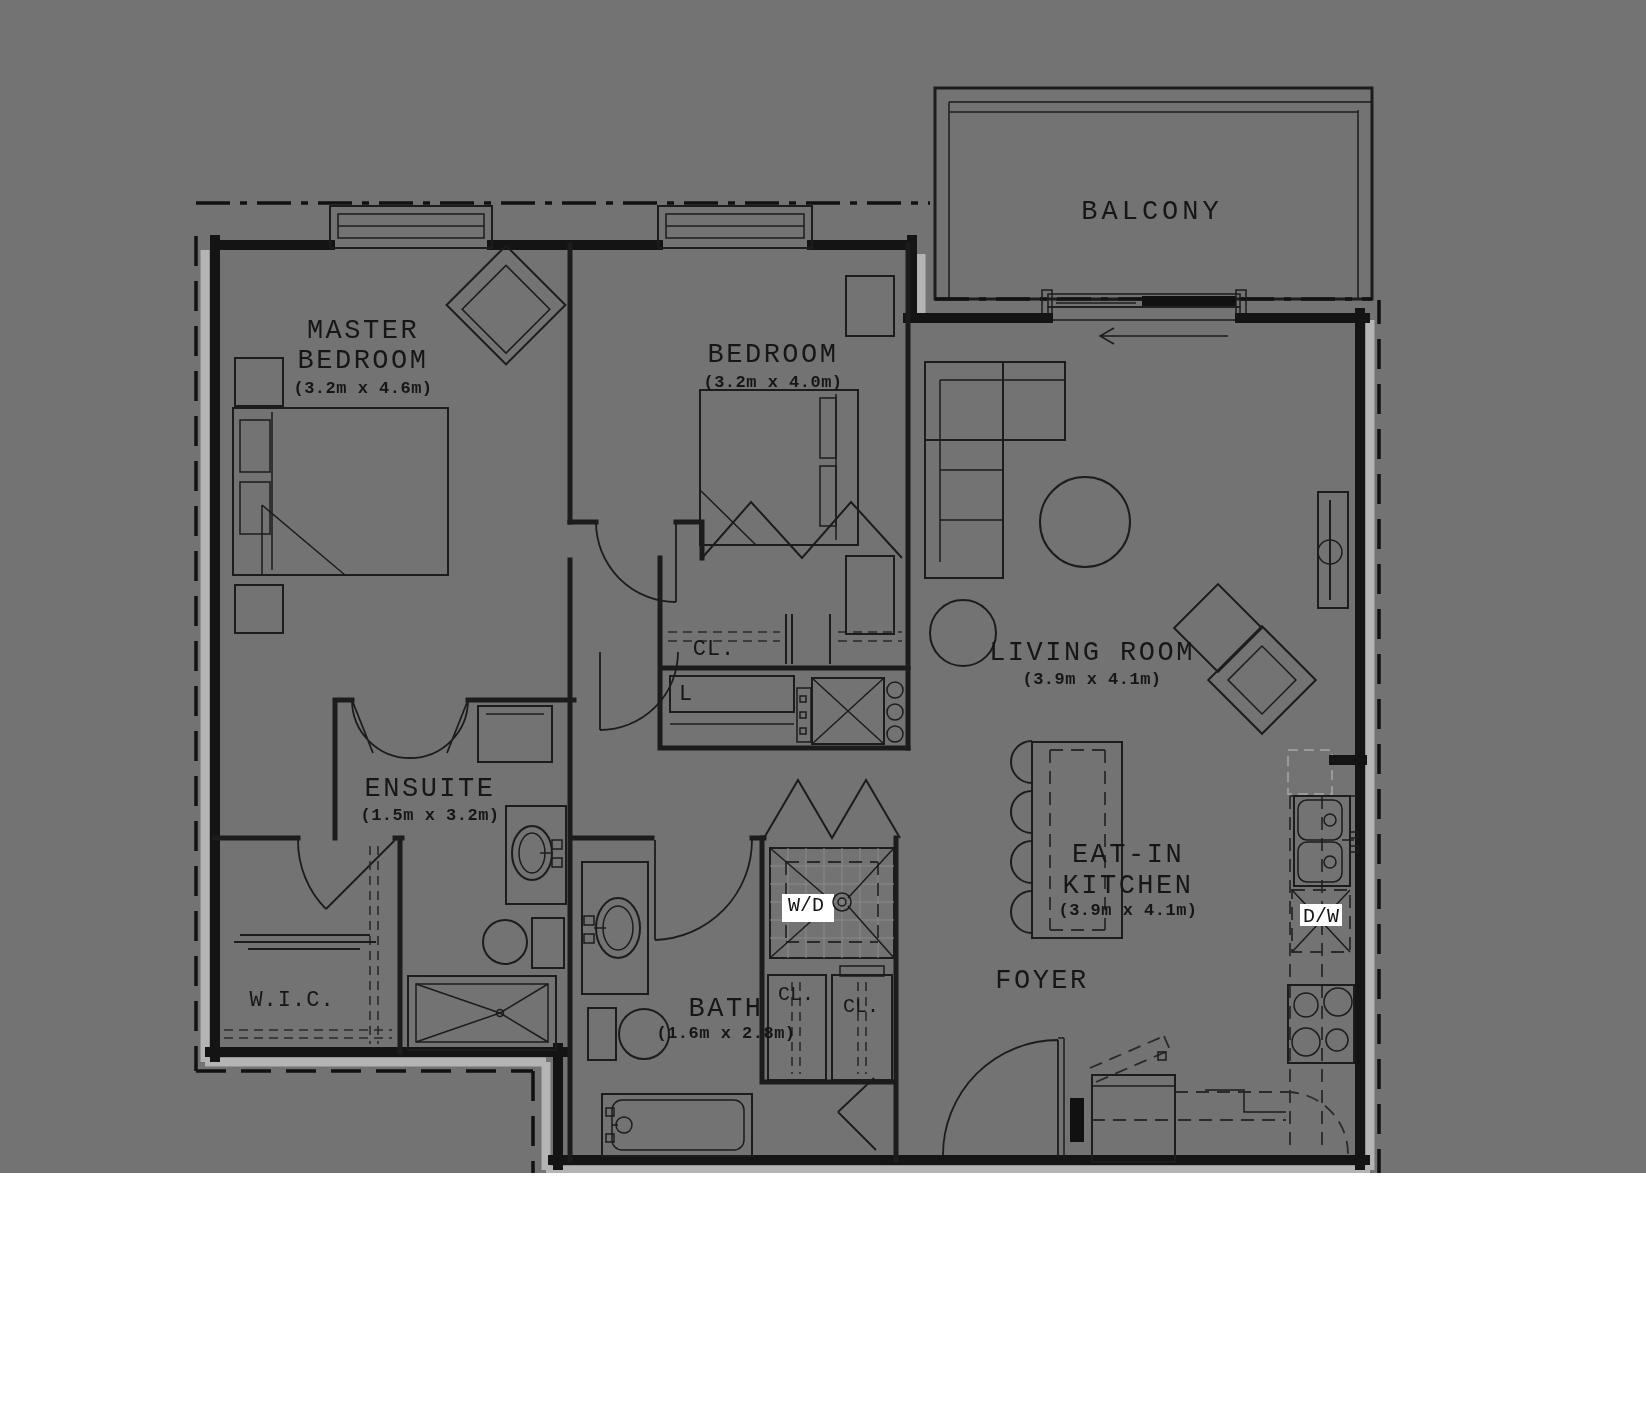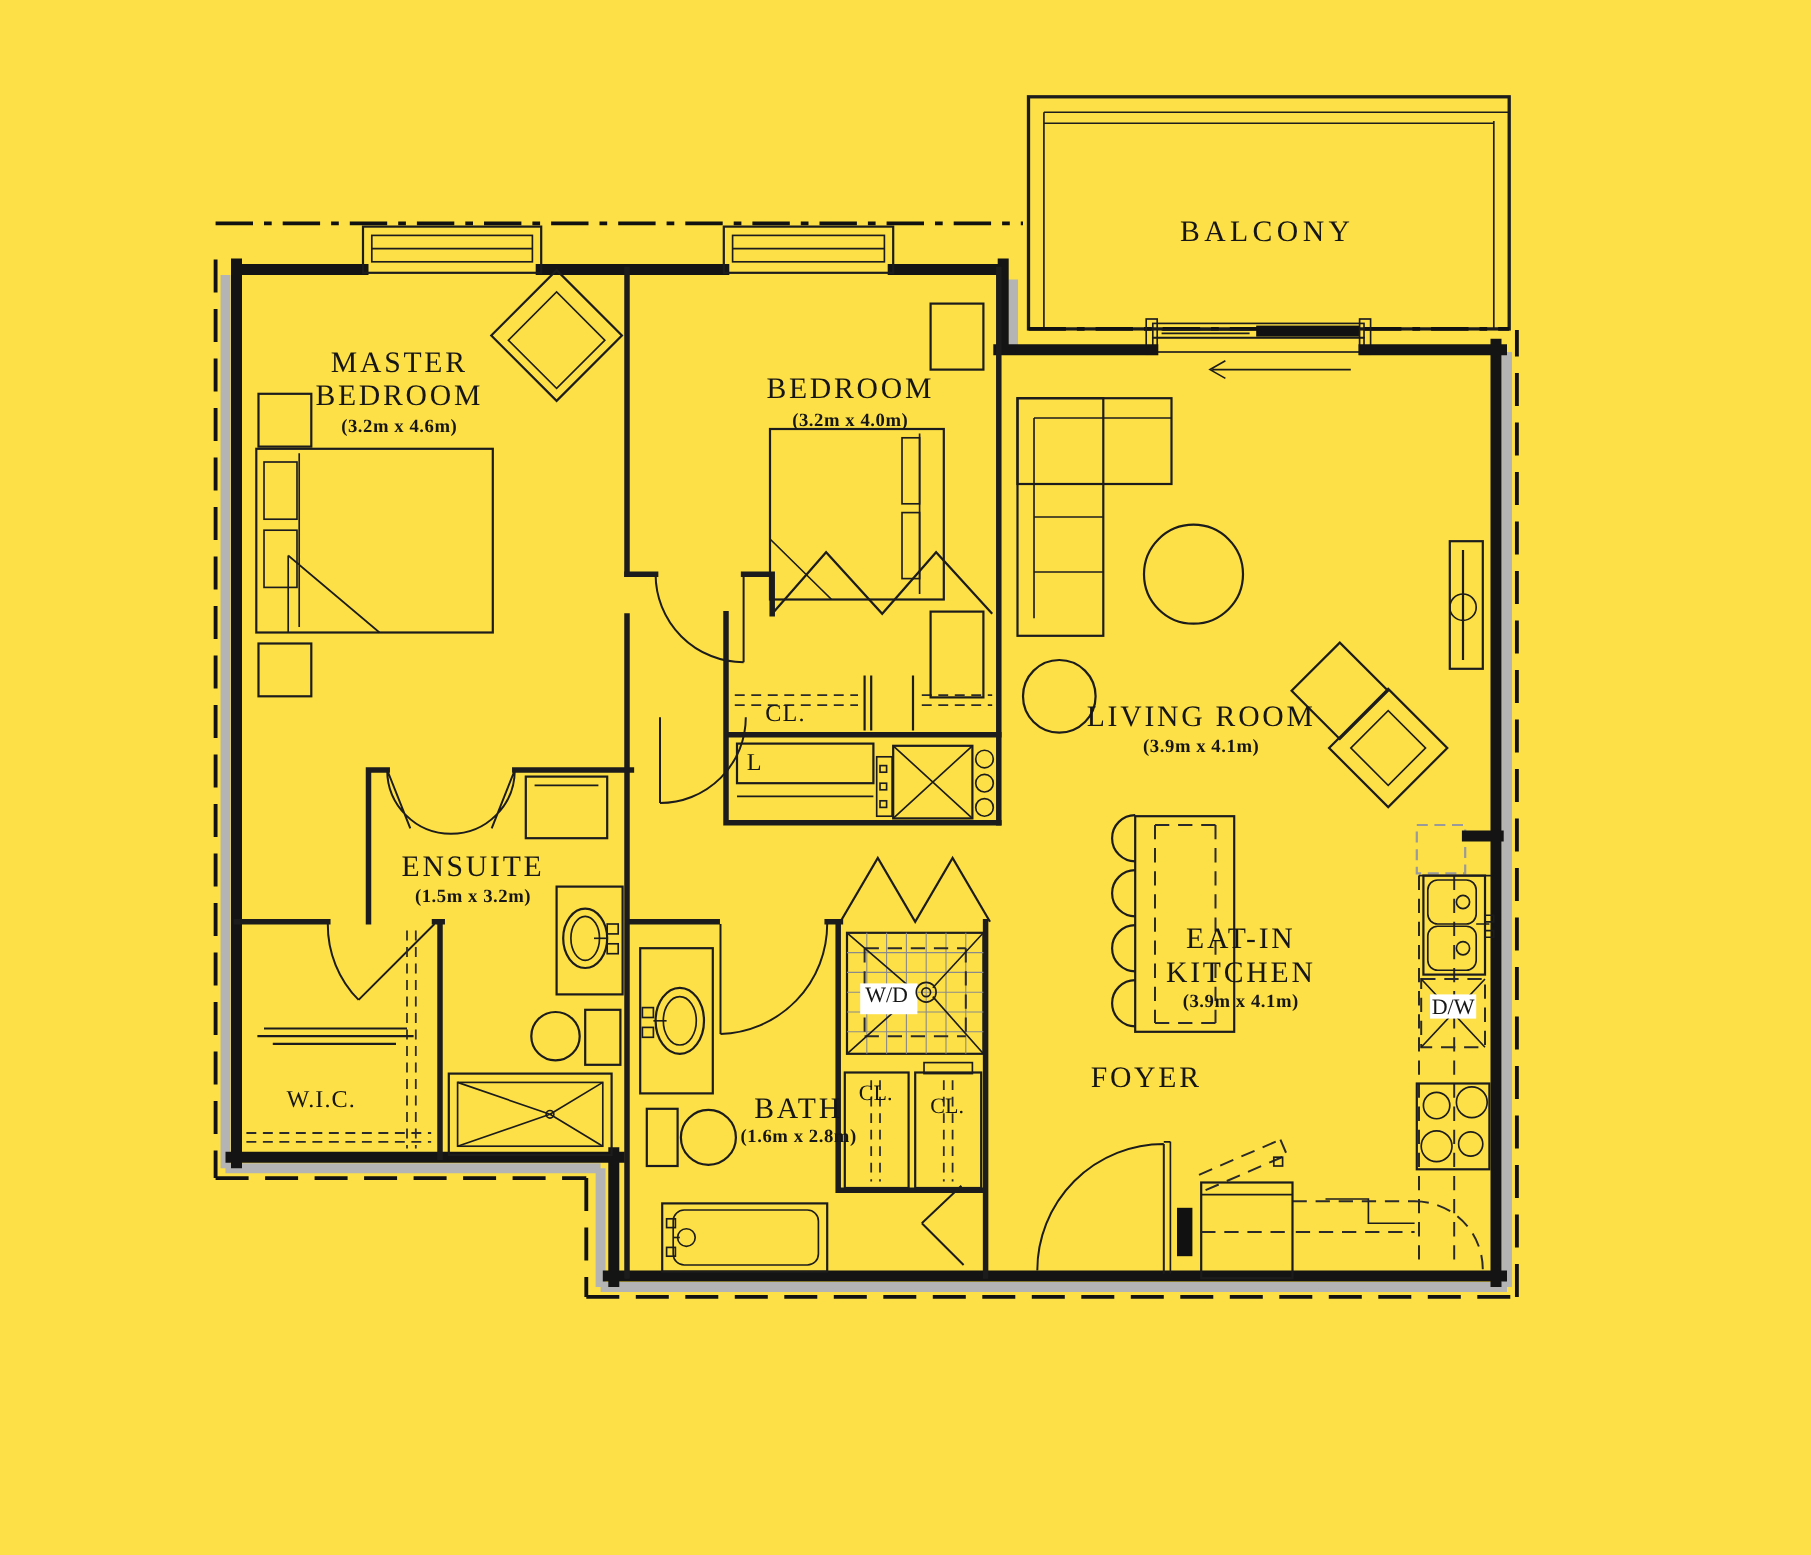--- a/index.html
+++ b/index.html
@@ -1,17 +1,17 @@
 <!DOCTYPE html>
 <html><head>
 <meta charset="utf-8">
 <style>
   html,body{margin:0;padding:0;background:#fff;}
-  #stage{position:relative;width:1646px;height:1414px;background:#fde047;overflow:hidden;
-         font-family:Liberation Serif, serif;}
+  #stage{position:relative;width:1646px;height:1173px;background:#737373;overflow:hidden;
+         font-family:Liberation Mono, monospace;}
   svg{position:absolute;left:0;top:0;}
   
   .wx{stroke:#141414;stroke-width:10;fill:none;stroke-linecap:square;}
   .wi{stroke:#1c1c1c;stroke-width:5;fill:none;stroke-linecap:square;}
   .w3{stroke:#1c1c1c;stroke-width:3;fill:none;}
   .w2{stroke:#1c1c1c;stroke-width:2;fill:none;}
   .w15{stroke:#1c1c1c;stroke-width:1.5;fill:none;}
   .sh{stroke:#b4b4b4;stroke-width:9;fill:none;}
   .prop{stroke:#111;stroke-width:3.5;fill:none;stroke-dasharray:30 15;}
   .dashdot{stroke:#111;stroke-width:3.5;fill:none;stroke-dasharray:34 10 7 10;}

